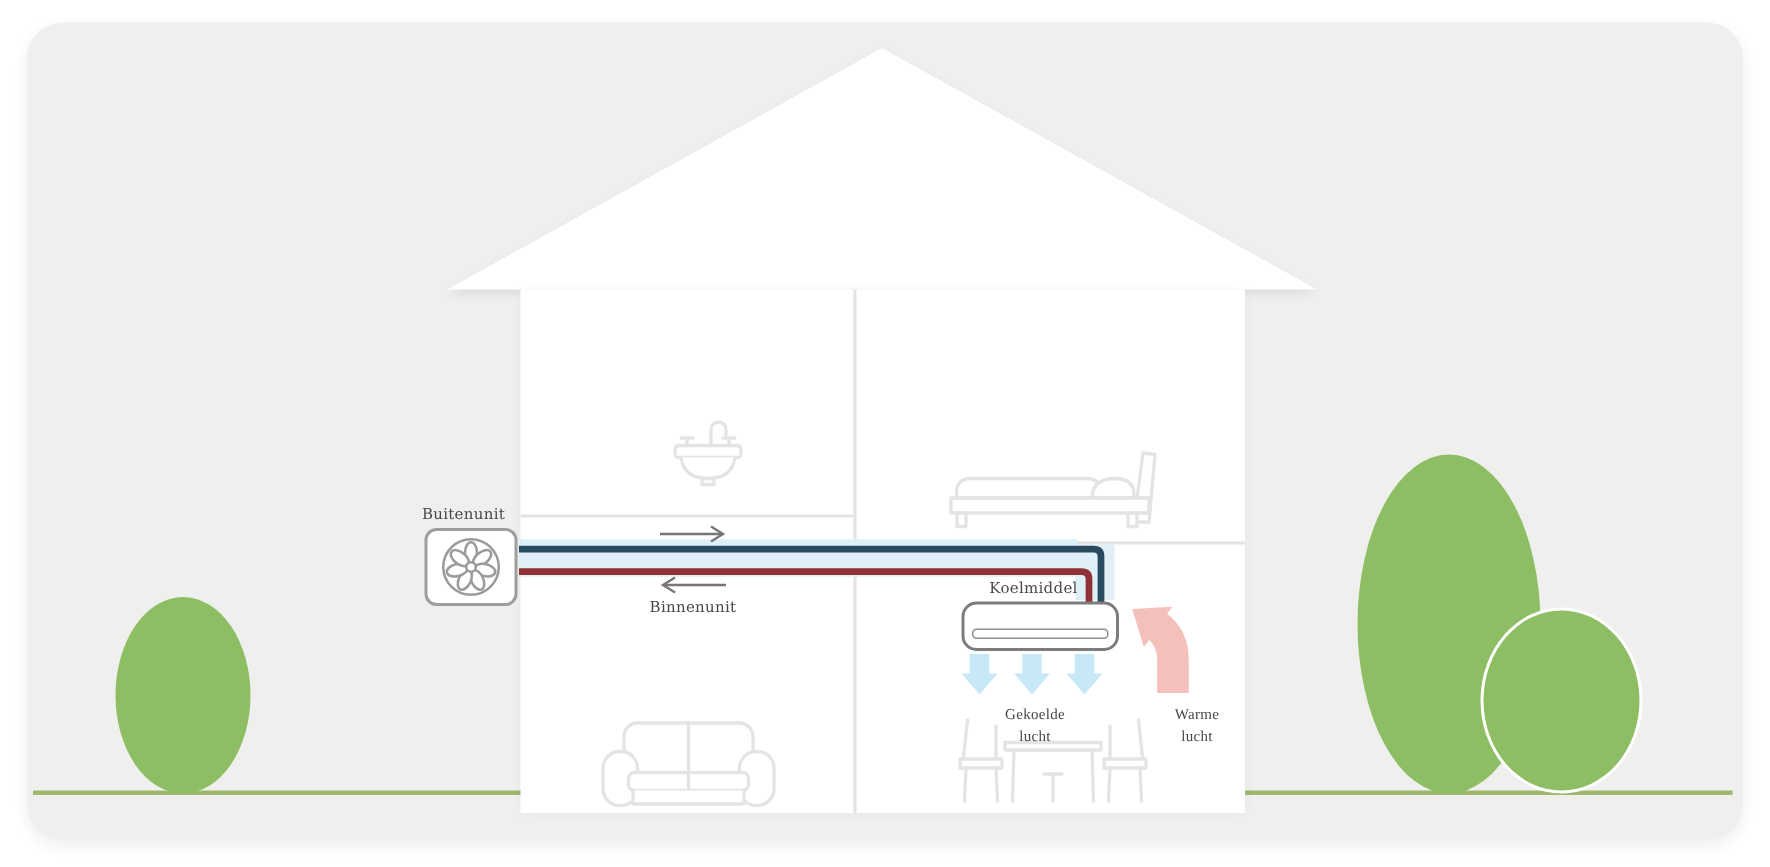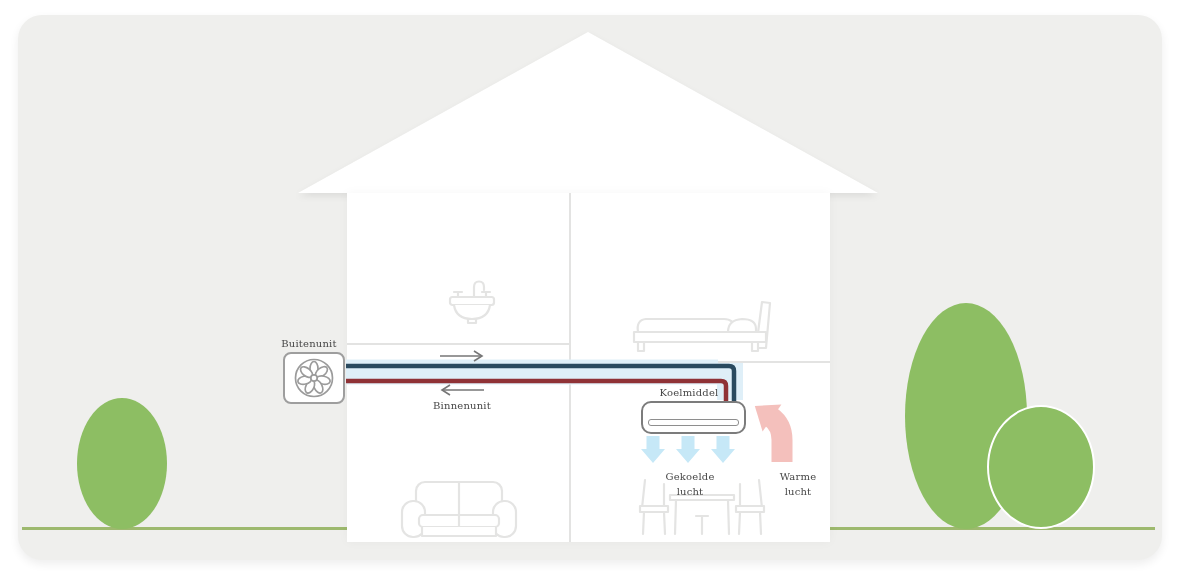--- a/index.html
+++ b/index.html
@@ -50,21 +50,21 @@
   .outdoor-unit{position:absolute;left:283px;top:352px;width:62px;height:52px;box-sizing:border-box;
         background:#fff;border:2px solid var(--unit-border);border-radius:8px;}
   .fan{position:absolute;left:0;top:0;}
   .fan circle,.fan ellipse{stroke:#9B9B9B;stroke-width:1.7;fill:#fff;}
   .indoor-unit{position:absolute;left:641px;top:401px;width:105px;height:33px;box-sizing:border-box;
         background:#fff;border:2px solid var(--indoor-border);border-radius:10px;}
   .indoor-slot{position:absolute;left:5px;right:5px;top:16px;height:5px;
         border:1.5px solid #8E8E8E;border-radius:3px;background:#fff;}
   .lbl{position:absolute;transform:translateX(-50%);text-align:center;font-size:10px;
        line-height:14.5px;color:var(--label-text);letter-spacing:.2px;white-space:nowrap;}
-  .lbl span{display:block;}
+  .lbl span{display:block;font-family:Liberation Serif, serif;}
 </style>
 </head>
 <body>
 
 <div class="canvas">
 
   <div class="card"></div>
 
   <div class="ground"></div>
 

